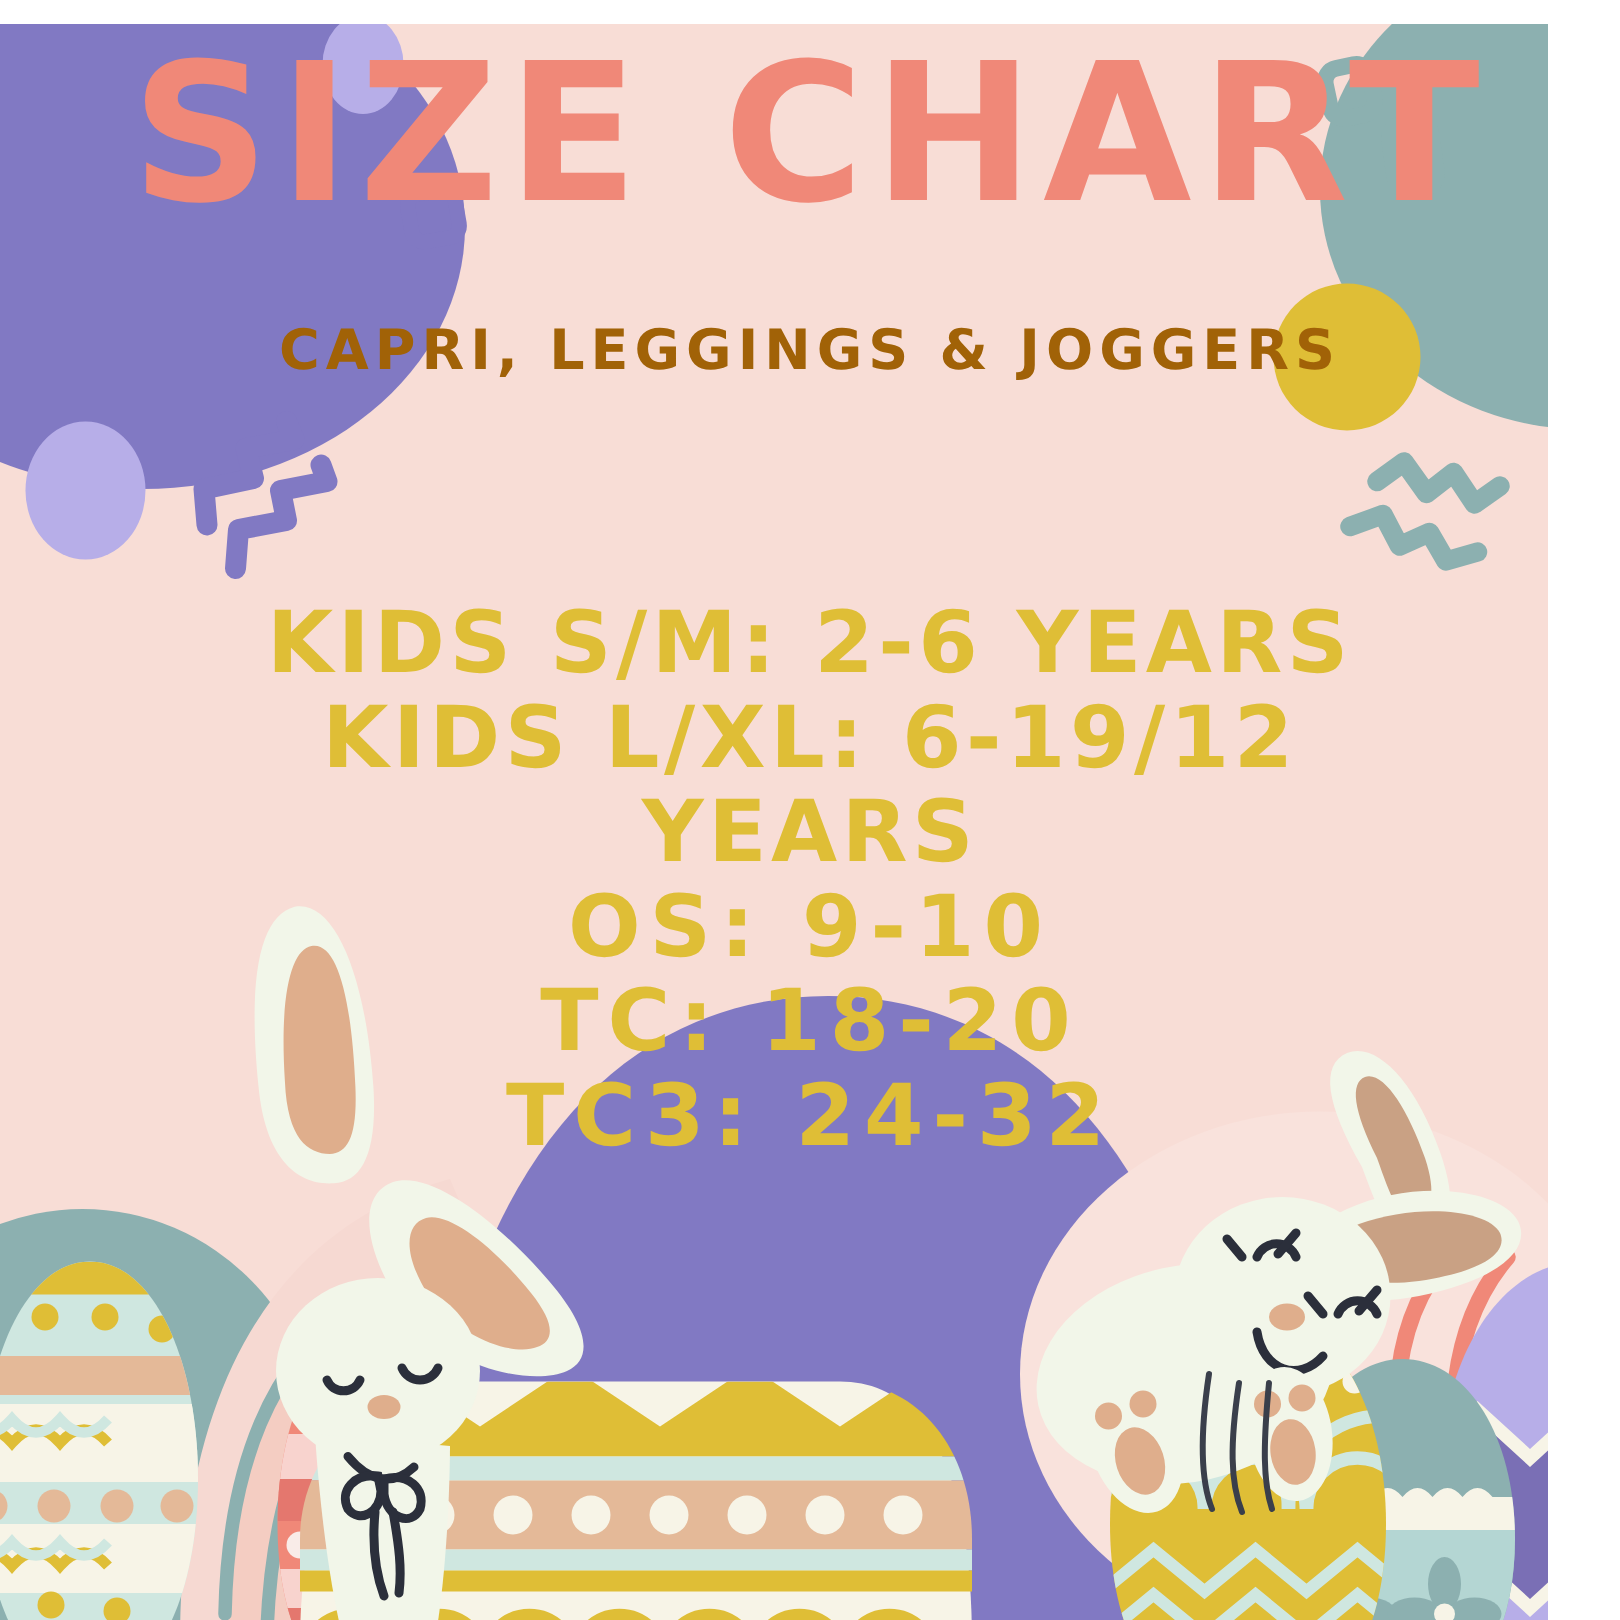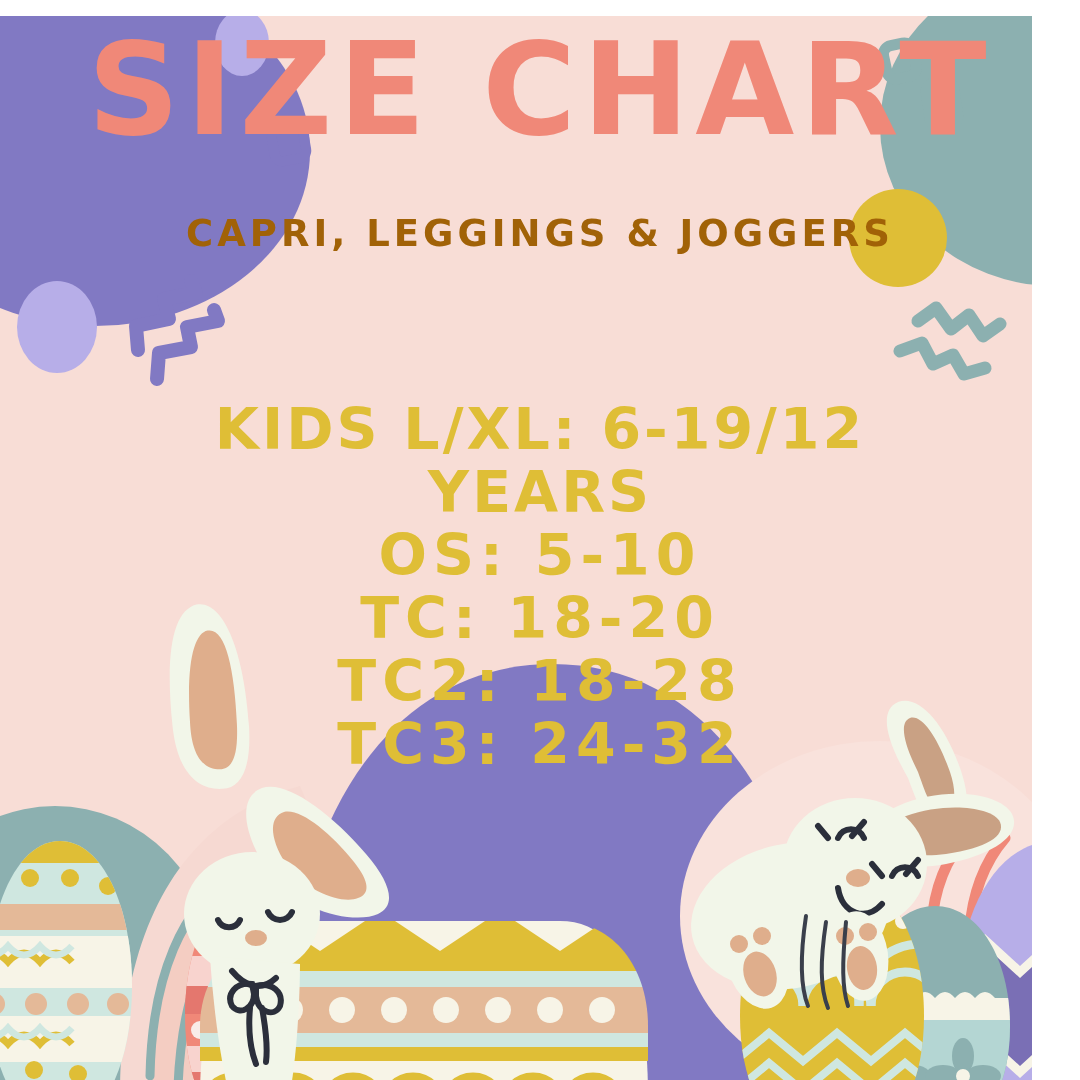--- a/index.html
+++ b/index.html
@@ -339,25 +339,25 @@
         </g>
       </g>
 
     </g>
   </svg>
 
   <div class="text-layer">
     <div id="title">SIZE CHART</div>
     <div id="subtitle">CAPRI, LEGGINGS &amp; JOGGERS</div>
     <div id="size-list">
+      <span class="size-line">KIDS S/M: 2-6 YEARS</span>
       <span class="size-line">KIDS L/XL: 6-19/12</span>
       <span class="size-line">YEARS</span>
-      <span class="size-line wide">OS:  5-10</span>
+      <span class="size-line wide">OS:  9-10</span>
       <span class="size-line wide">TC:  18-20</span>
-      <span class="size-line wide">TC2:  18-28</span>
       <span class="size-line wide">TC3:  24-32</span>
     </div>
   </div>
 
   <svg id="fg-svg" viewBox="0 0 1080 1080">
 
     <g>
 
       <g>
         <path d="M268 856 C240 812 240 780 262 772 C286 764 330 796 366 838

